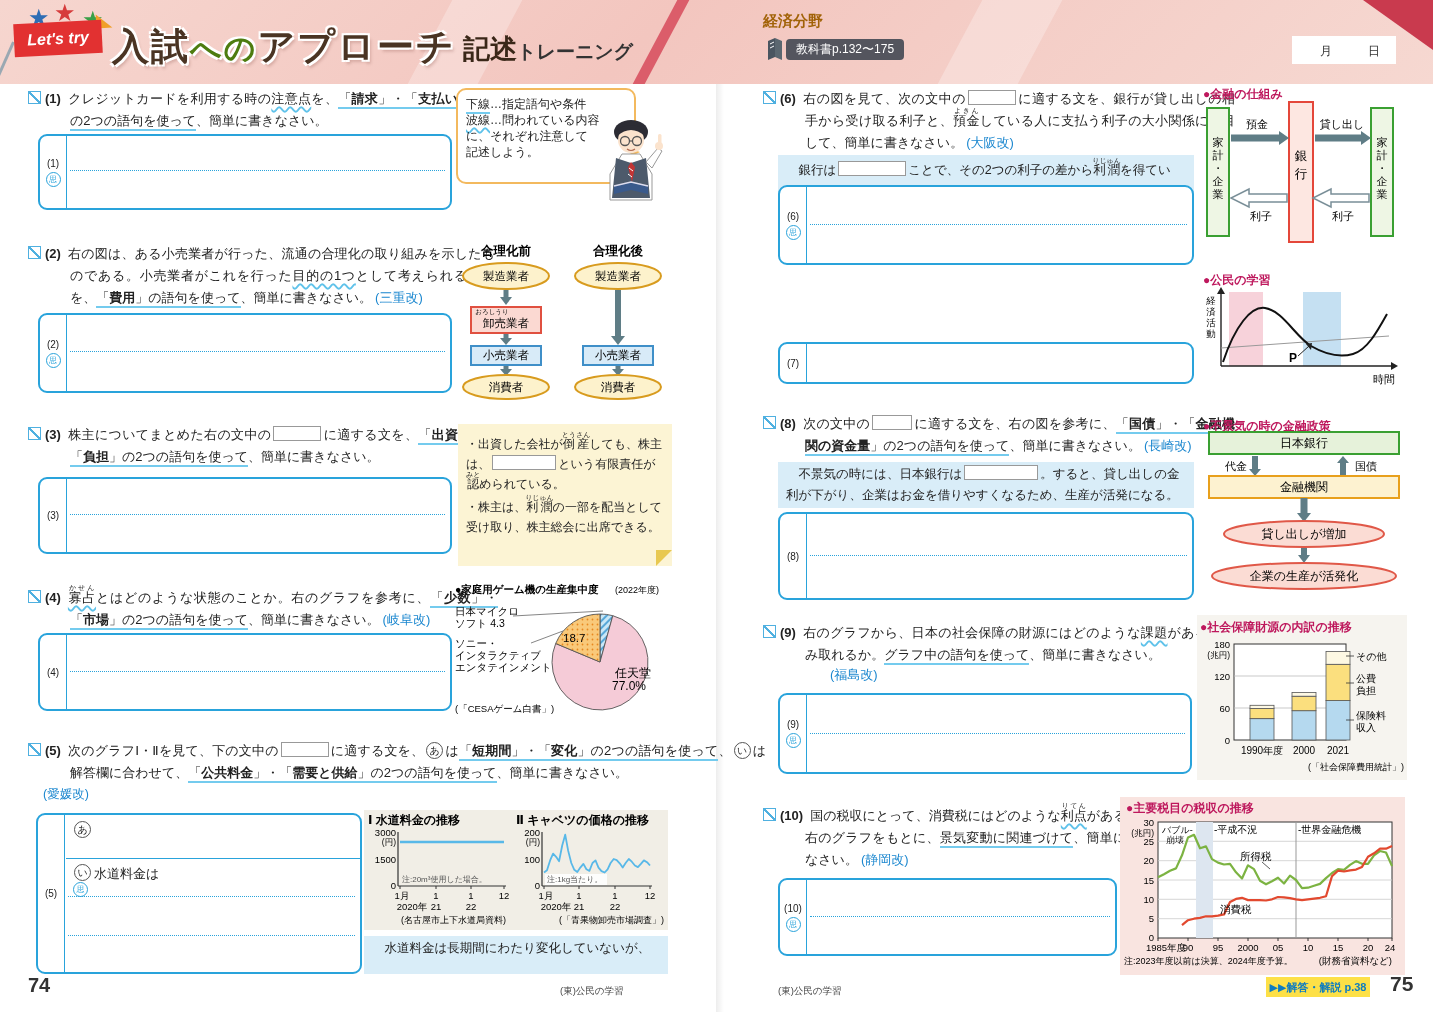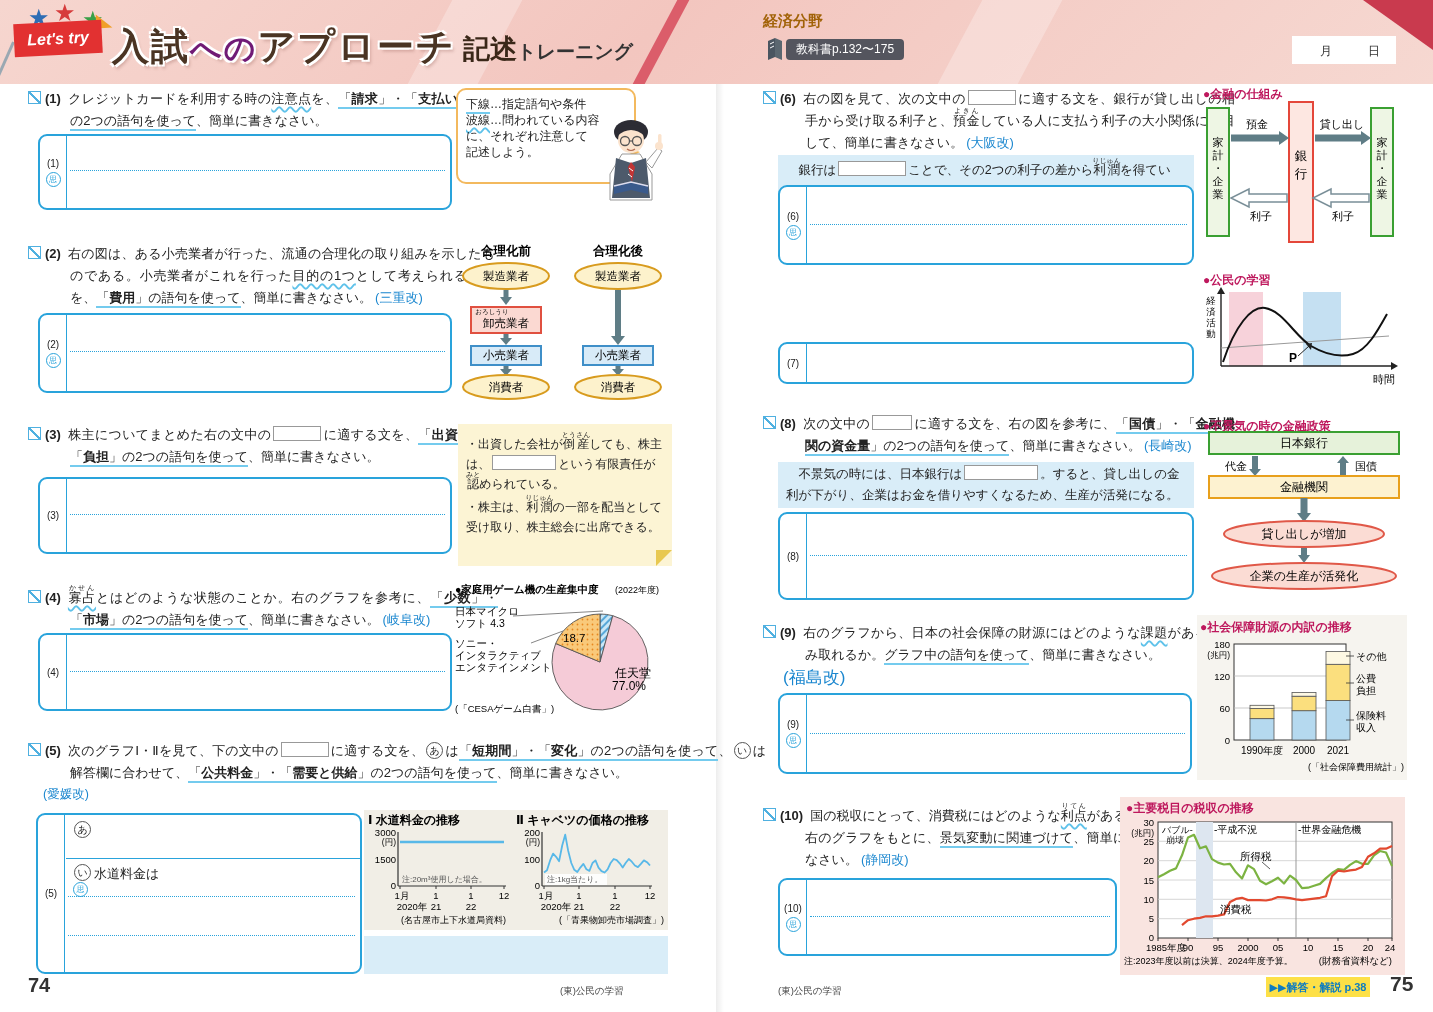--- a/index.html
+++ b/index.html
@@ -12,21 +12,21 @@
   .stripe{position:absolute;top:0;height:84px;background:rgba(255,255,255,.28);transform:skewX(-28deg);}
   .crimson{position:absolute;top:0;height:84px;background:#d64a5a;transform:skewX(-28deg);}
   .corner{position:absolute;right:0;top:0;width:0;height:0;border-top:50px solid #c93a4e;border-left:70px solid transparent;}
   .star{position:absolute;font-size:24px;line-height:24px;}
   .flag{position:absolute;left:14px;top:22px;width:88px;height:33px;background:#e23131;transform:rotate(-3deg);
         color:#fff;font-style:italic;font-weight:bold;font-size:16px;text-align:center;line-height:33px;}
   .flagfold{position:absolute;left:96px;top:14px;width:0;height:0;border-bottom:14px solid #f0a028;border-right:16px solid transparent;transform:rotate(-3deg);}
   .pole{position:absolute;left:12px;top:42px;width:3px;height:86px;background:#9aa8b2;transform:rotate(24deg);transform-origin:top;}
   .title1{position:absolute;left:112px;top:22px;font-size:37px;font-weight:bold;letter-spacing:2px;color:#4a3423;
           text-shadow:-2px -2px 0 #fff,2px -2px 0 #fff,-2px 2px 0 #fff,2px 2px 0 #fff,3px 4px 3px rgba(120,60,50,.25);}
-  .title1 .orange{color:#701a75;font-size:31px;}
+  .title1 .orange{color:#4d7c0f;font-size:31px;}
   .title2{position:absolute;left:437px;top:31px;color:#3a2718;}
   .title2 b{font-size:27px;padding-left:26px;} .title2 span{font-size:19px;font-weight:bold;color:#333;}
   .field{position:absolute;left:763px;top:12px;font-size:15px;font-weight:bold;color:#a16207;}
   .badge{position:absolute;left:786px;top:39px;height:21px;background:#54555e;color:#fff;font-size:12px;
          line-height:21px;padding:0 10px;border-radius:4px;}
   .datebox{position:absolute;left:1292px;top:36px;width:104px;height:28px;background:#fff;font-size:12px;color:#333;}
   .datebox span{position:absolute;top:7px;}
   
   .q{position:absolute;font-size:13px;line-height:22px;color:#222;padding-left:42px;text-indent:-42px;text-align:justify;}
   .chk{display:inline-block;width:11px;height:11px;border:1.5px solid #4fb0e0;margin-right:4px;vertical-align:-1px;
@@ -311,20 +311,21 @@
     <text x="32" y="87" font-size="9.5" text-anchor="middle">1月</text>
     <text x="65" y="87" font-size="9.5" text-anchor="middle">1</text>
     <text x="101" y="87" font-size="9.5" text-anchor="middle">1</text>
     <text x="136" y="87" font-size="9.5" text-anchor="middle">12</text>
     <text x="42" y="98" font-size="9.5" text-anchor="middle">2020年</text>
     <text x="65" y="98" font-size="9.5" text-anchor="middle">21</text>
     <text x="101" y="98" font-size="9.5" text-anchor="middle">22</text>
     <text x="150" y="111" font-size="9" text-anchor="end">(「青果物卸売市場調査」)</text>
   </svg>
   <div class="bluebox" style="left:364px;top:936px;width:288px;height:34px">
+    <div><span class="">　水道料金は長期間にわたり変化していないが、</span></div>
   </div>
 
   <div class="pgnum" style="left:28px;top:974px">74</div>
   <div class="credit" style="left:560px;top:985px">(東)公民の学習</div>
 
   <div class="q" style="left:763px;top:88px;width:430px">
     <span class="chk"></span><span class="qnum">(6)</span><span><span class="">右の図を見て、次の文中の</span><span class="blank"></span><span class="">に適する文を、銀行が貸し出しの相手から受け取る利子と、</span><ruby class="">預金<rt>よきん</rt></ruby><span class="">している人に支払う利子の大小関係に注目して、簡単に書きなさい。</span><span class="src">(大阪改)</span></span>
   </div>
   <div class="bluebox" style="left:778px;top:155px;width:400px">
     <div><span class="">　銀行は</span><span class="blank" style="width: 66px;"></span><span class="">ことで、その2つの利子の差から</span><ruby class="">利潤<rt>りじゅん</rt></ruby><span class="">を得ている。</span></div>
@@ -412,21 +413,21 @@
     <text x="101" y="108" font-size="12" text-anchor="middle">貸し出しが増加</text>
     <line x1="101" y1="118" x2="101" y2="126" stroke="#5f7d86" stroke-width="6"></line>
     <polygon points="95,125 107,125 101,133" fill="#5f7d86"></polygon>
     <ellipse cx="101" cy="146" rx="92" ry="13" fill="#fbdcd4" stroke="#e05848" stroke-width="2"></ellipse>
     <text x="101" y="150" font-size="12" text-anchor="middle">企業の生産が活発化</text>
   </svg>
 
   <div class="q" style="left:763px;top:622px;width:430px">
     <span class="chk"></span><span class="qnum">(9)</span><span><span class="">右のグラフから、日本の社会保障の財源にはどのような</span><span class="wavy">課題</span><span class="">があると読み取れるか。</span><span class="u">グラフ中の語句を使って</span><span class="">、簡単に書きなさい。</span></span>
   </div>
-  <div class="abs src" style="left:780px;top:666px;font-size:17px">(福島改)</div>
+  <div class="abs src" style="left:827px;top:666px;font-size:13px">(福島改)</div>
   <div class="abox" style="left:778px;top:693px;width:410px;height:77px">
     <div class="albl">
         <span class="an">(9)</span>
         <span class="shi">思</span>
       </div>
     <div class="dot" style="top:38px"></div>
   </div>
 
   <div class="abs" style="left:1197px;top:615px;width:210px;height:165px;background:#f6f4ef"></div>
   <div class="dtitle" style="left:1200px;top:619px">●社会保障財源の内訳の推移</div>

